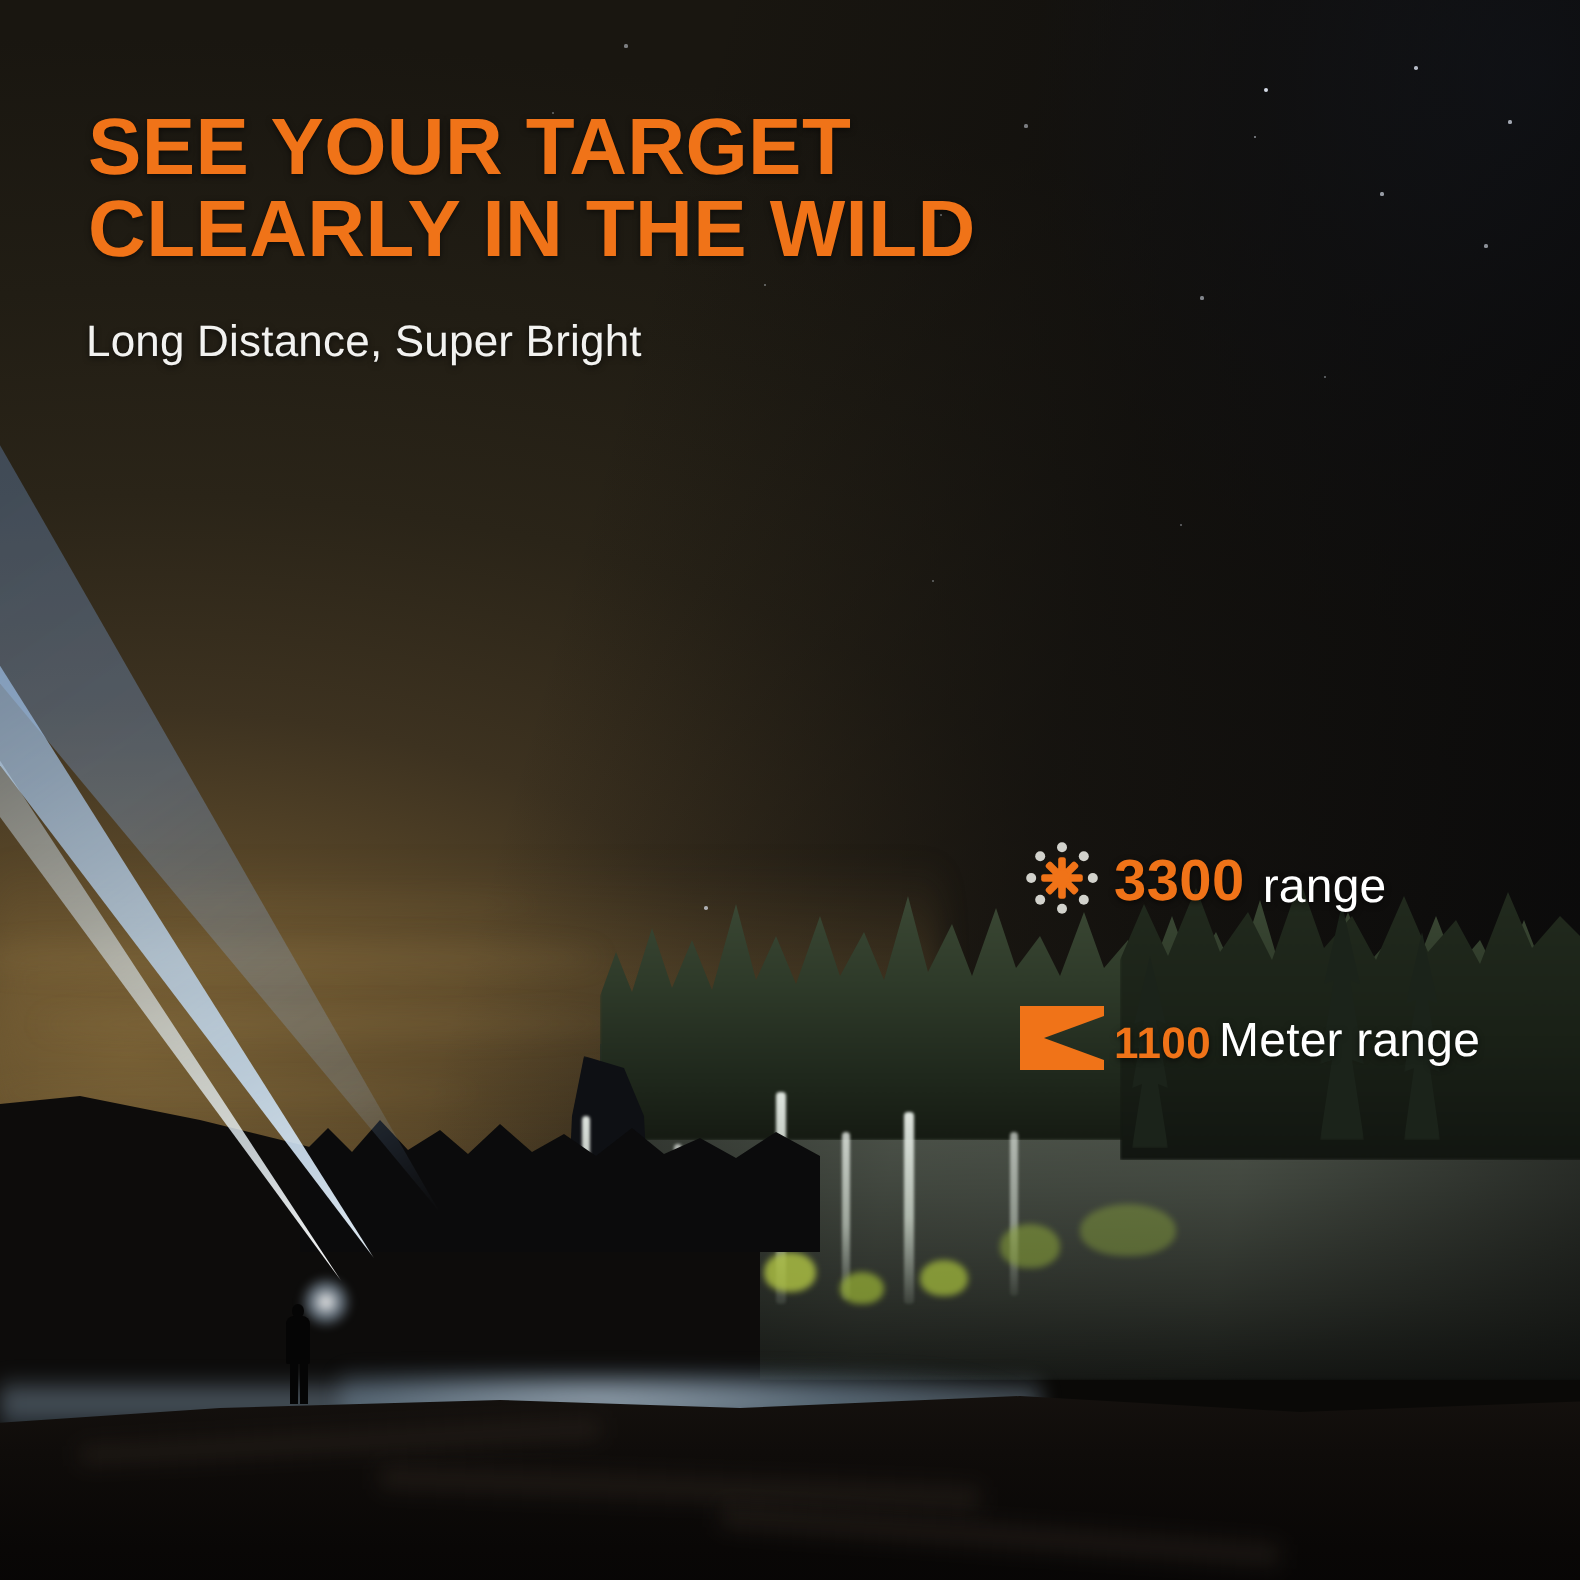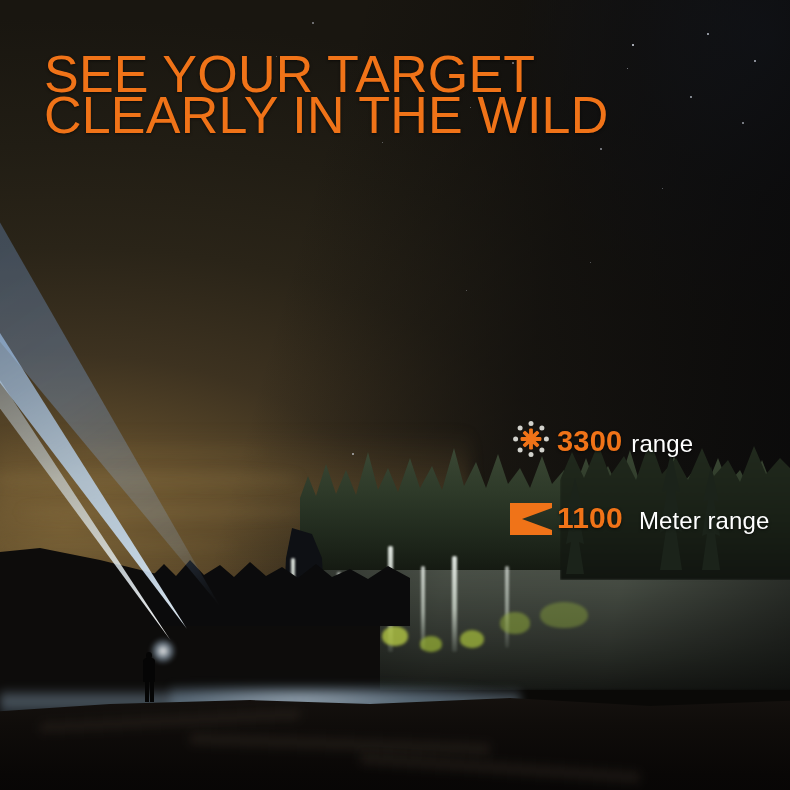--- a/index.html
+++ b/index.html
@@ -183,22 +183,22 @@
   .person{position:absolute;left:141px;top:652px;width:16px;height:50px;}
   .p-head{position:absolute;left:5px;top:0;width:6px;height:7px;background:#050505;border-radius:50%;}
   .p-body{position:absolute;left:2px;top:6px;width:12px;height:24px;background:#050505;border-radius:4px 4px 1px 1px;}
   .p-leg-l{position:absolute;left:4px;top:28px;width:3.5px;height:22px;background:#050505;}
   .p-leg-r{position:absolute;left:9px;top:28px;width:3.5px;height:22px;background:#050505;}
 
   
   .headline{
     position:absolute;left:44px;top:54px;
     color:#F07318;
-    font-size:52px;
-    font-weight:normal;
+    font-size:40px;
+    font-weight:bold;
     line-height:41px;
     letter-spacing:0.2px;
     white-space:pre-line;
     text-shadow:0 1px 3px rgba(0,0,0,0.55);
   }
   .subhead{
     position:absolute;left:43px;top:158px;
     color:#F2F2F0;
     font-size:22px;
     font-weight:normal;
@@ -212,22 +212,22 @@
   .spec-row + .spec-row{margin-top:29px;}
   .spec-icon{width:52px;flex:0 0 52px;display:flex;align-items:center;justify-content:center;}
   .spec-val{
     color:#F07318;font-size:29px;font-weight:bold;letter-spacing:0.2px;
     text-shadow:0 1px 3px rgba(0,0,0,0.6);
   }
   .spec-unit{
     color:#FFFFFF;font-size:24px;font-weight:normal;margin-left:9px;letter-spacing:0.1px;
     text-shadow:0 1px 3px rgba(0,0,0,0.6);
   }
-  .spec-row.range .spec-val{font-size:30px;}
-  .spec-row.range .spec-unit{margin-left:16px;}
+  .spec-row.range .spec-val{font-size:22px;}
+  .spec-row.range .spec-unit{margin-left:4px;}
 
   .sun-svg{display:block;}
   .beamicon-svg{display:block;}
 </style>
 </head>
 <body>
 
 <div class="stage">
 
   <div class="sky">
@@ -319,20 +319,21 @@
   <div class="person">
     <div class="p-head"></div>
     <div class="p-body"></div>
     <div class="p-leg-l"></div>
     <div class="p-leg-r"></div>
   </div>
 
   <div class="headline">SEE YOUR TARGET
 CLEARLY IN THE WILD</div>
 
+  <div class="subhead">Long Distance, Super Bright</div>
 
   <div class="specs">
 
     <div class="spec-row lumens">
       <div class="spec-icon">
         <svg class="sun-svg" width="38" height="38" viewBox="0 0 38 38" aria-hidden="true">
           <g fill="#F07318">
             <circle cx="19" cy="19" r="5.2"></circle>
             <rect x="17.1" y="8.6" width="3.8" height="6.6" rx="1.2"></rect>
             <rect x="17.1" y="22.8" width="3.8" height="6.6" rx="1.2"></rect>

